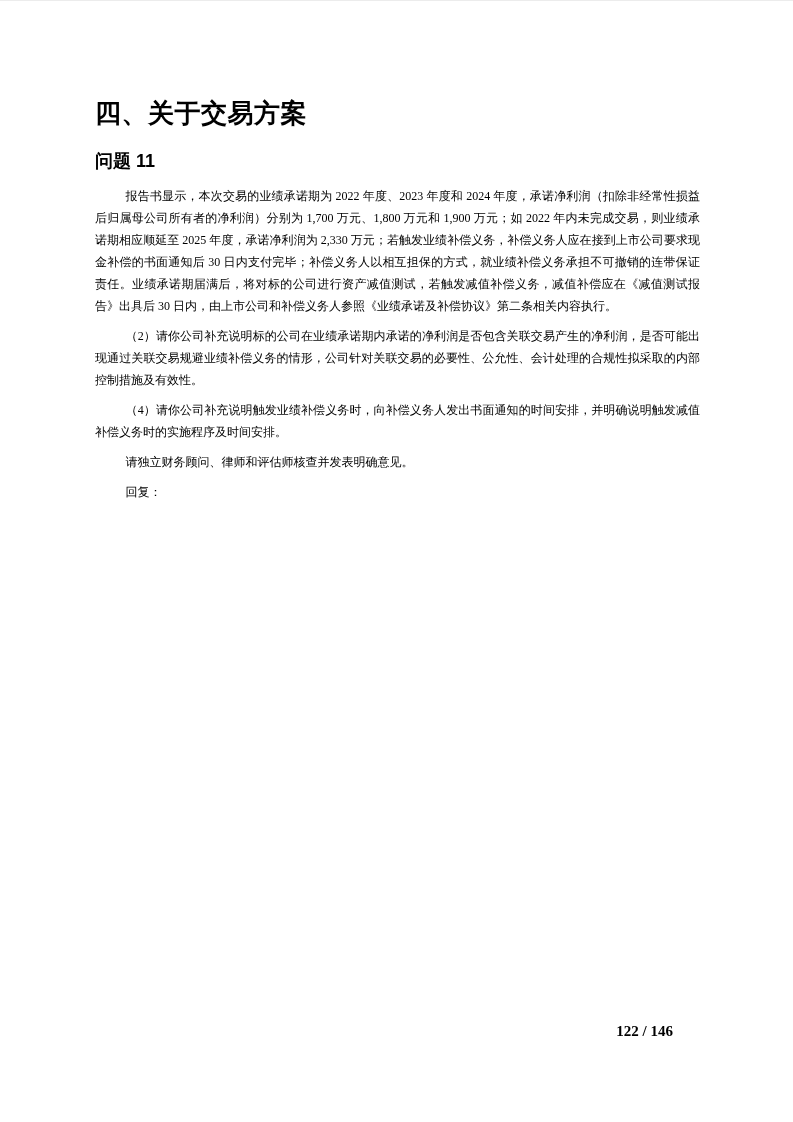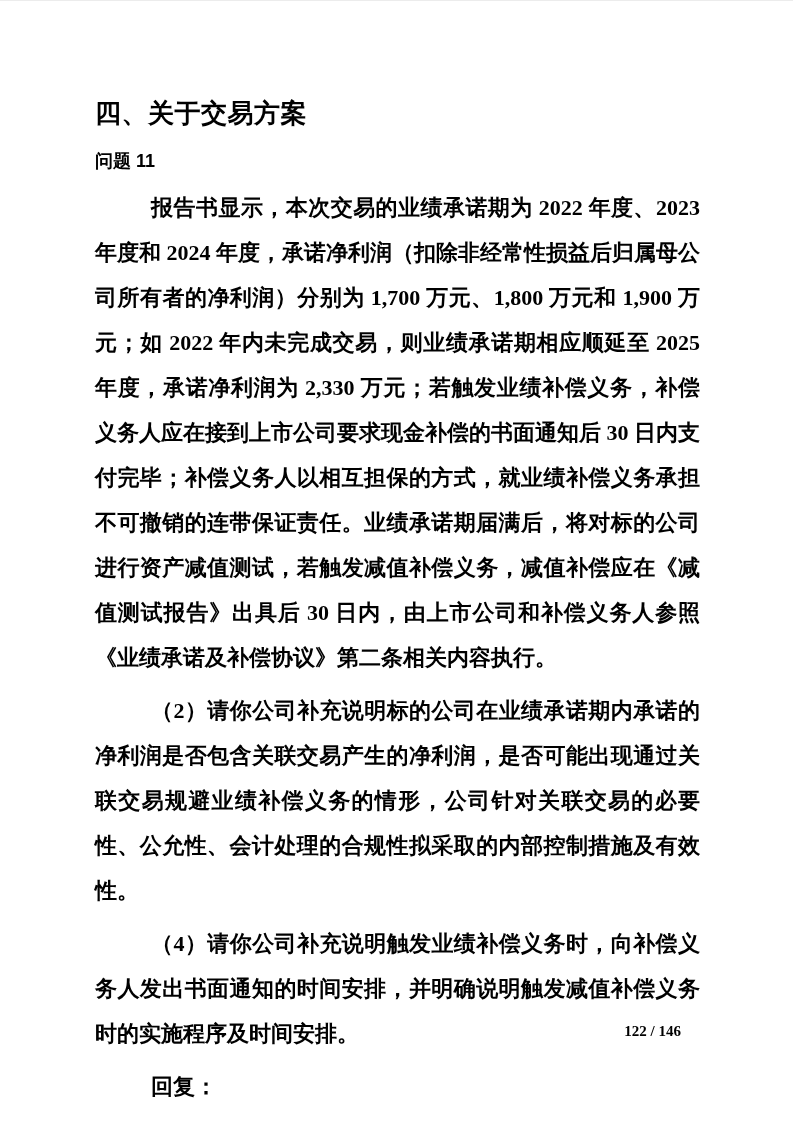--- a/index.html
+++ b/index.html
@@ -36,53 +36,53 @@
     font-family: "Liberation Sans", "DejaVu Sans", sans-serif;
     font-size: 18px;
     line-height: 24px;
     font-weight: bold;
     margin-top: 20px;
   }
   .body-text {
     margin-top: 12px;
   }
   .body-text p {
-    font-size: 22px;
-    font-weight: bold;
-    line-height: 45px;
+    font-size: 12px;
+    font-weight: normal;
+    line-height: 22px;
     text-align: justify;
     text-indent: 2.55em;
     margin: 8px 0;
     word-break: break-all;
   }
   .body-text p.reply-restate {
     margin-top: 16px;
   }
   .page-number {
     position: absolute;
     top: 1020px;
-    right: 112px;
+    right: 120px;
     font-size: 15px;
     line-height: 20px;
     font-weight: bold;
     font-family: "Liberation Serif", "DejaVu Serif", serif;
   }
 </style>
 </head>
 <body>
 
 <div class="page">
 
   <h1 class="section-heading">四、关于交易方案</h1>
 
   <div class="question-no">问题 11</div>
 
   <div class="body-text">
     <p>报告书显示，本次交易的业绩承诺期为 2022 年度、2023 年度和 2024 年度，承诺净利润（扣除非经常性损益后归属母公司所有者的净利润）分别为 1,700 万元、1,800 万元和 1,900 万元；如 2022 年内未完成交易，则业绩承诺期相应顺延至 2025 年度，承诺净利润为 2,330 万元；若触发业绩补偿义务，补偿义务人应在接到上市公司要求现金补偿的书面通知后 30 日内支付完毕；补偿义务人以相互担保的方式，就业绩补偿义务承担不可撤销的连带保证责任。业绩承诺期届满后，将对标的公司进行资产减值测试，若触发减值补偿义务，减值补偿应在《减值测试报告》出具后 30 日内，由上市公司和补偿义务人参照《业绩承诺及补偿协议》第二条相关内容执行。</p>
     <p>（2）请你公司补充说明标的公司在业绩承诺期内承诺的净利润是否包含关联交易产生的净利润，是否可能出现通过关联交易规避业绩补偿义务的情形，公司针对关联交易的必要性、公允性、会计处理的合规性拟采取的内部控制措施及有效性。</p>
     <p>（4）请你公司补充说明触发业绩补偿义务时，向补偿义务人发出书面通知的时间安排，并明确说明触发减值补偿义务时的实施程序及时间安排。</p>
+    <p>请独立财务顾问、律师和评估师核查并发表明确意见。</p>
     <p>回复：</p>
-    <p>请独立财务顾问、律师和评估师核查并发表明确意见。</p>
   </div>
 
   <div class="page-number">122 / 146</div>
 
 </div>
 
 </body></html>

